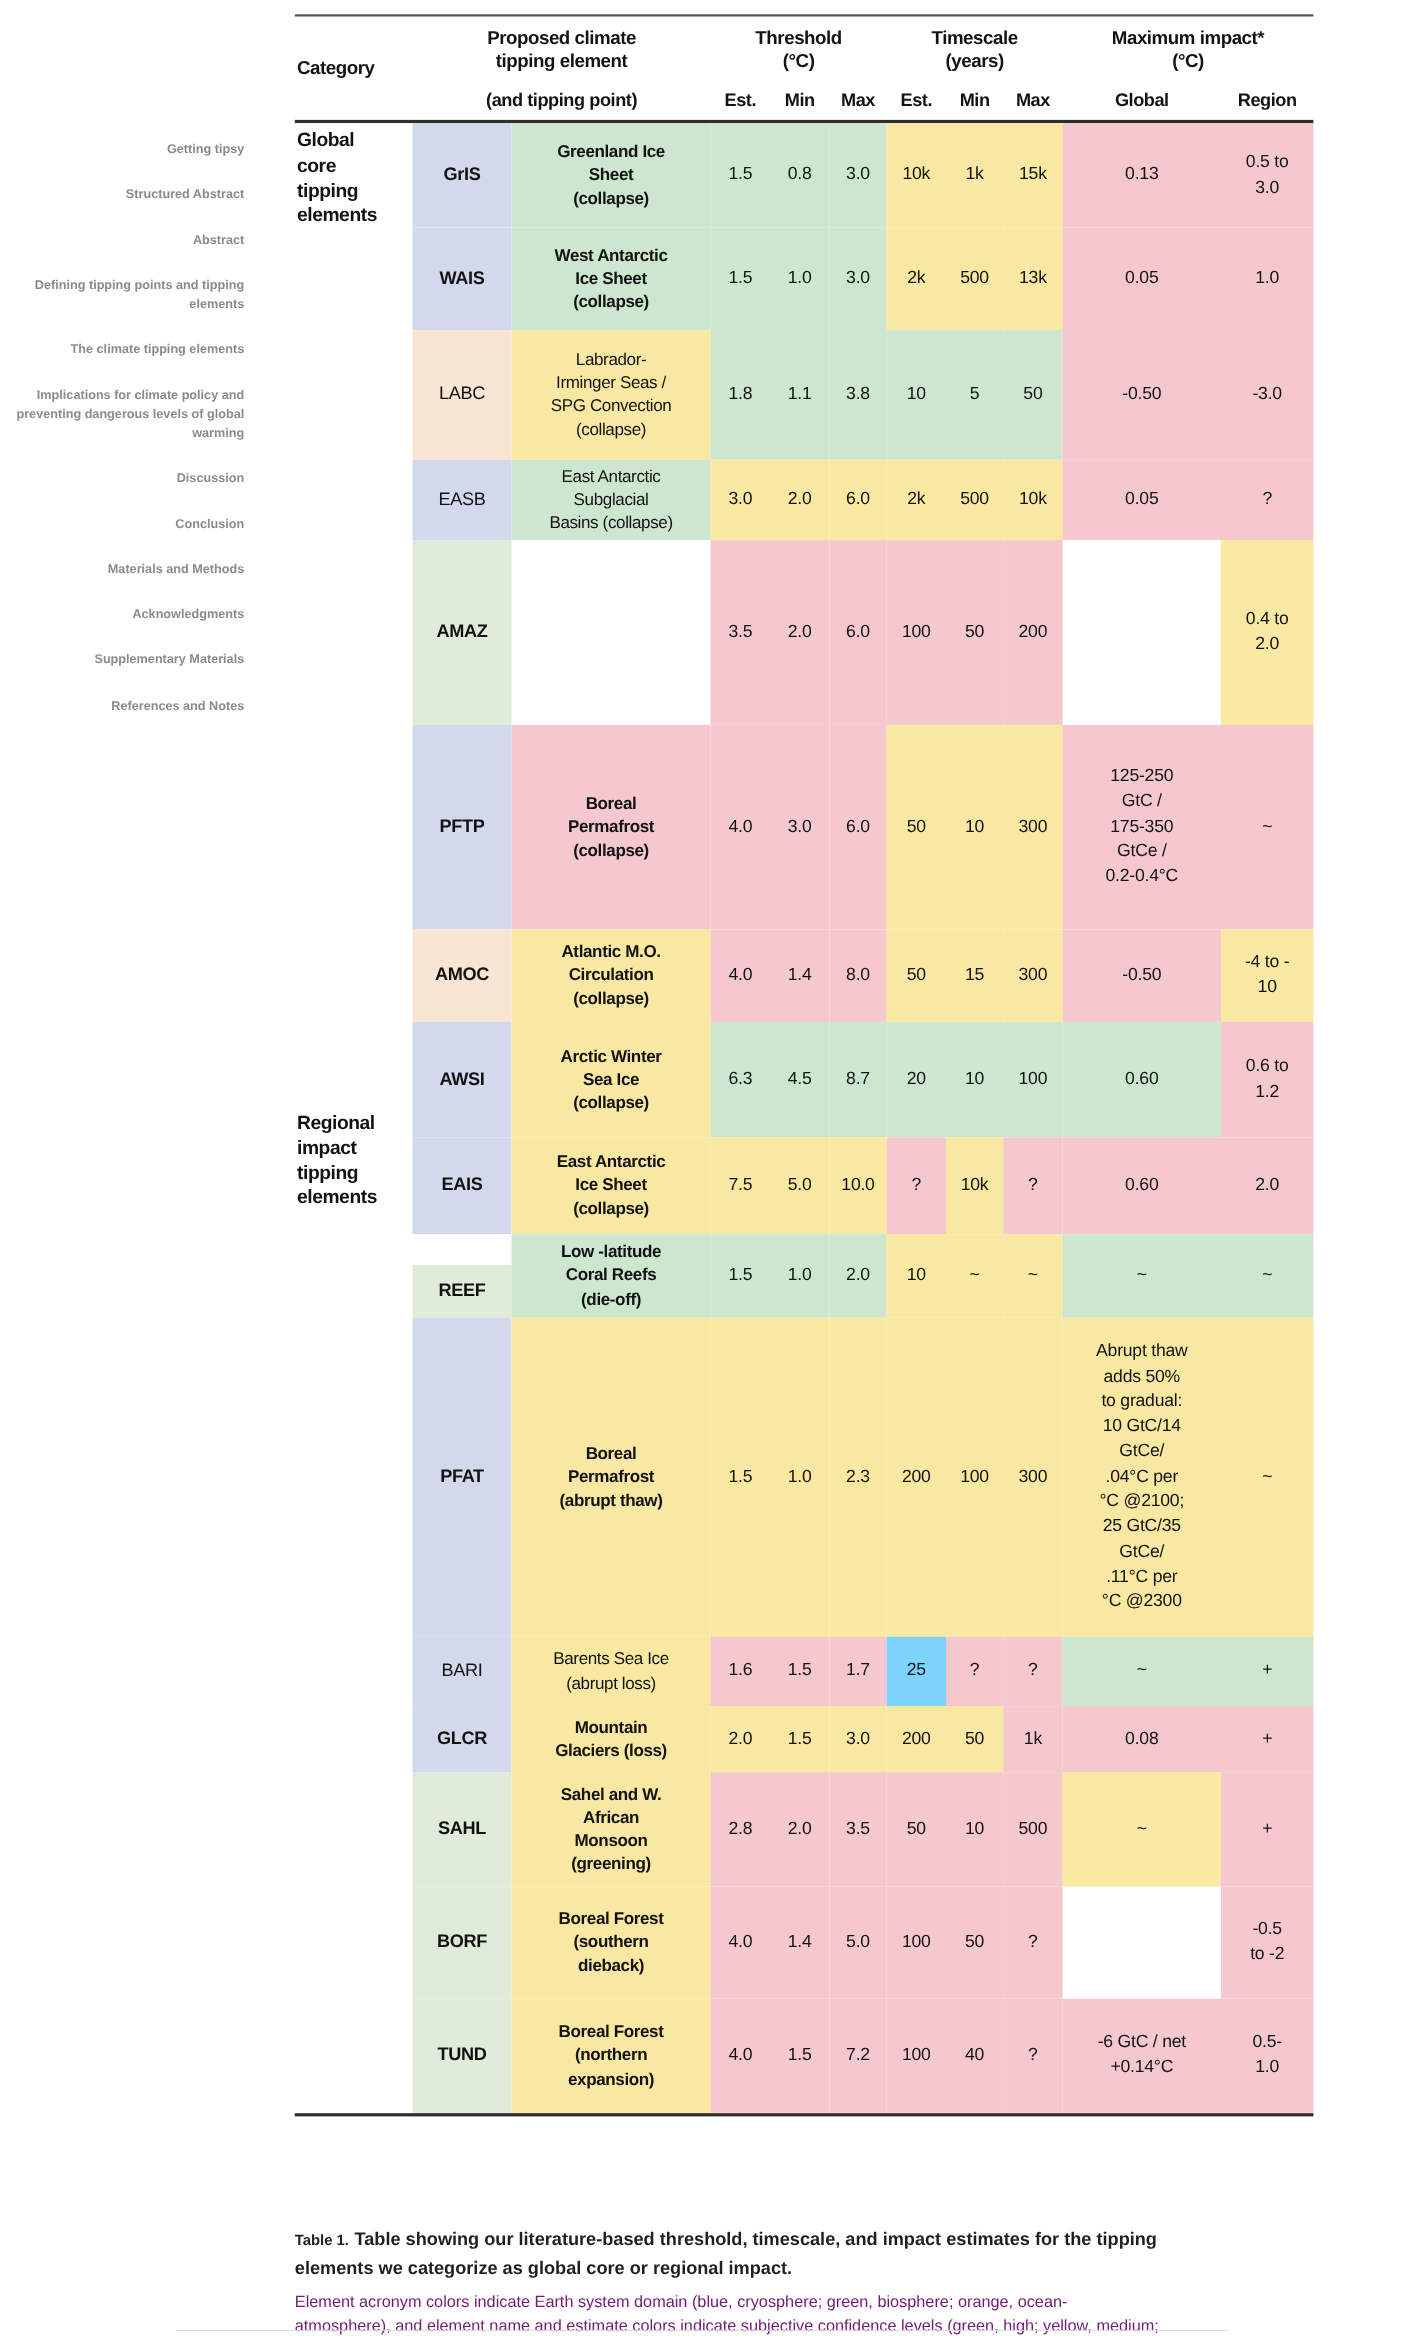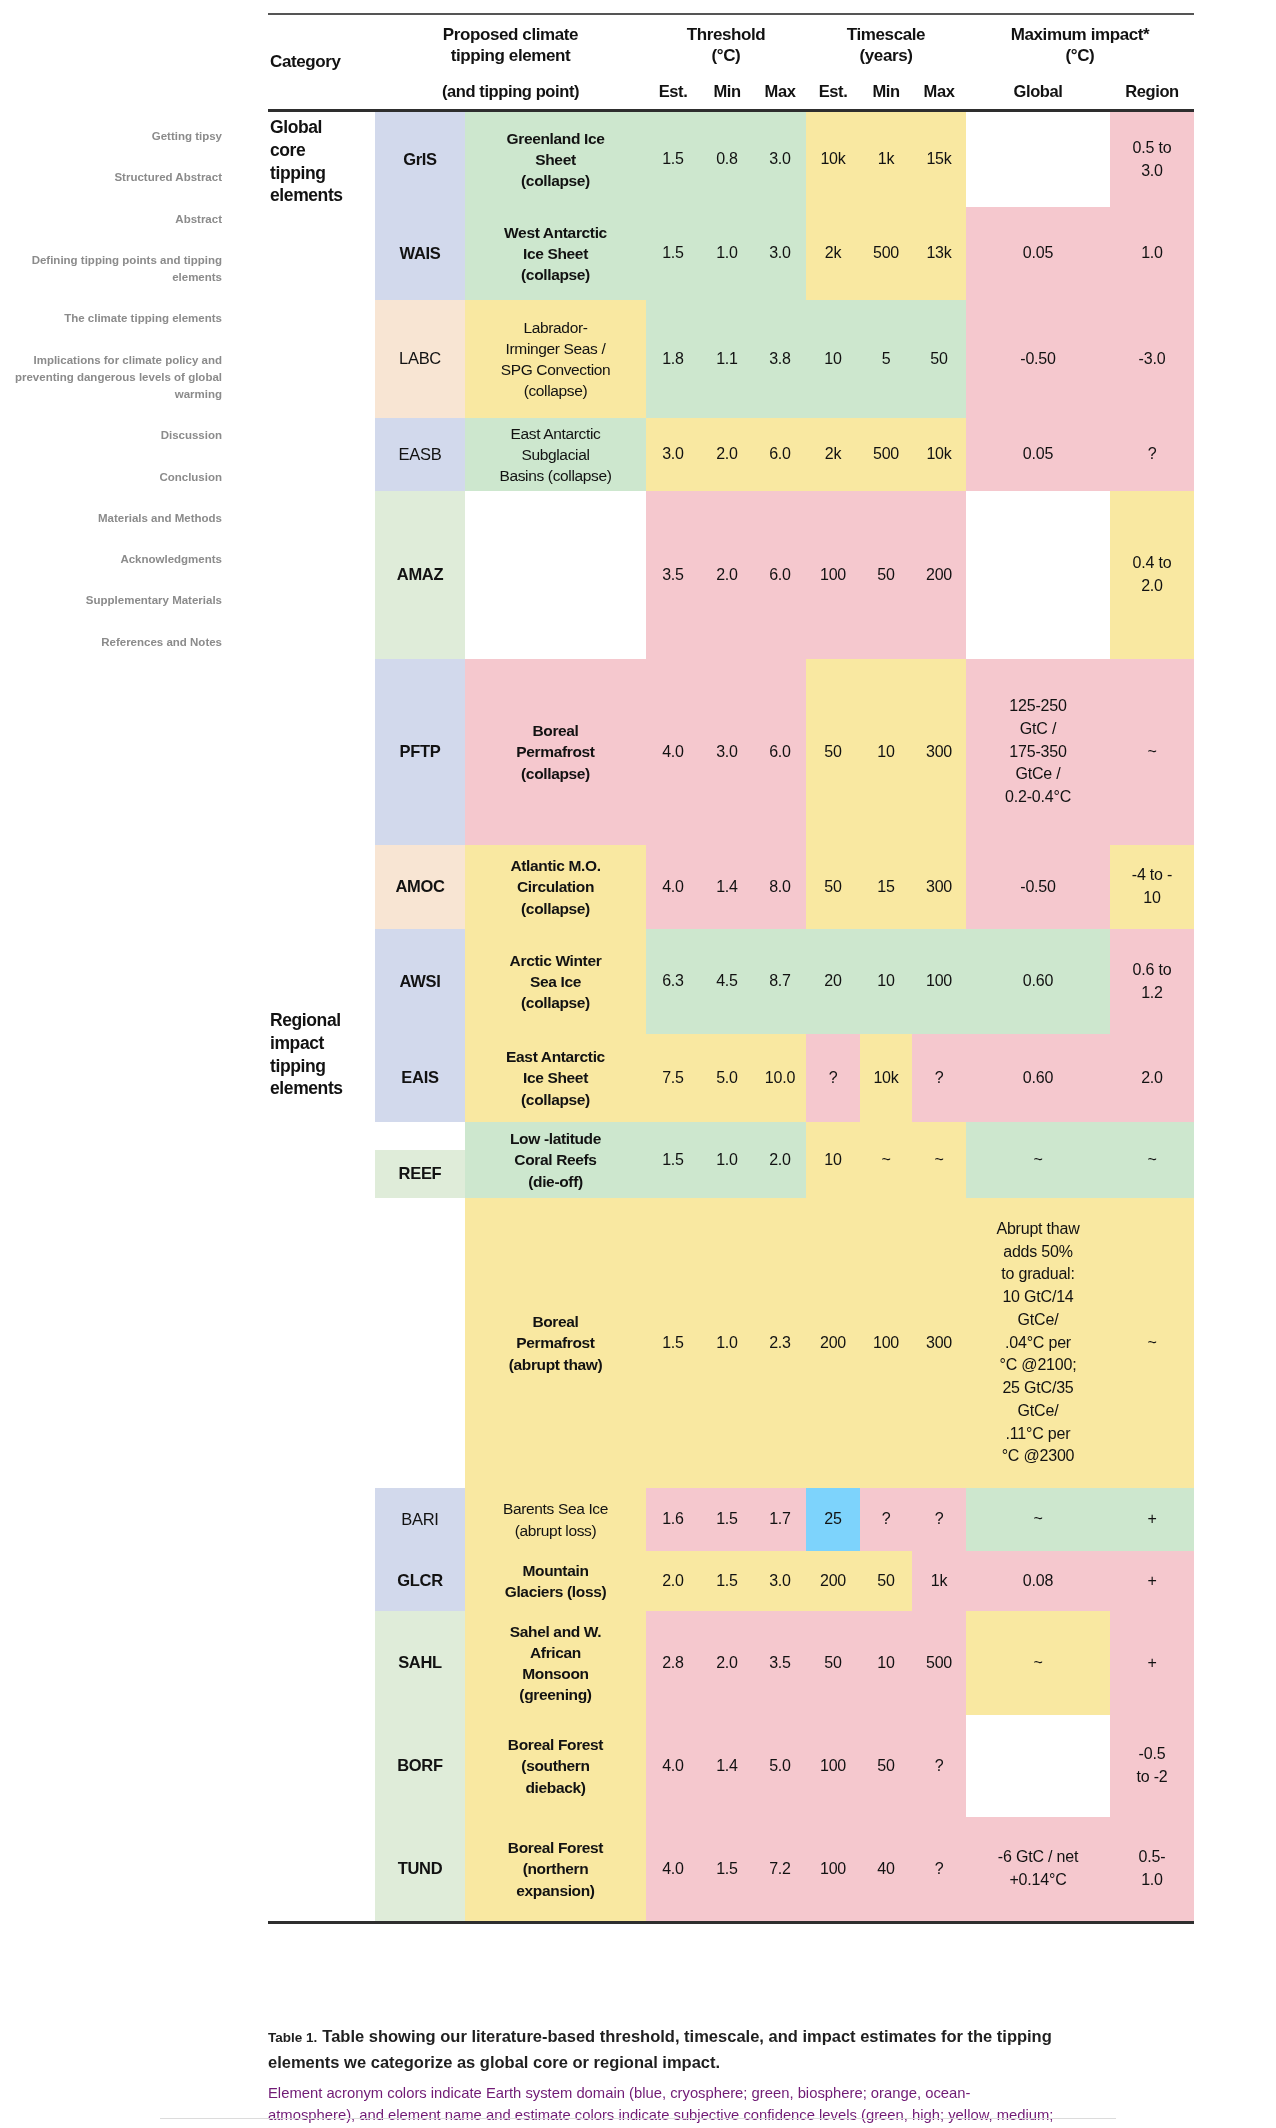--- a/index.html
+++ b/index.html
@@ -88,20 +88,21 @@
       <div class="cell acr b" style="grid-area: 4 / 2; background: rgb(210, 217, 236);">GrIS</div>
       <div class="cell name b" style="grid-area: 4 / 3; background: rgb(205, 231, 206);">Greenland Ice
 Sheet
 (collapse)</div>
       <div class="cell" style="grid-area: 4 / 4; background: rgb(205, 231, 206);">1.5</div>
       <div class="cell" style="grid-area: 4 / 5; background: rgb(205, 231, 206);">0.8</div>
       <div class="cell" style="grid-area: 4 / 6; background: rgb(205, 231, 206);">3.0</div>
       <div class="cell" style="grid-area: 4 / 7; background: rgb(249, 232, 161);">10k</div>
       <div class="cell" style="grid-area: 4 / 8; background: rgb(249, 232, 161);">1k</div>
       <div class="cell" style="grid-area: 4 / 9; background: rgb(249, 232, 161);">15k</div>
+      <div class="cell" style="grid-area: 4 / 10; background: rgb(245, 200, 206);">0.13</div>
       <div class="cell" style="grid-area: 4 / 11; background: rgb(245, 200, 206);">0.5 to
 3.0</div>
       <div class="cell acr b" style="grid-area: 5 / 2; background: rgb(210, 217, 236);">WAIS</div>
       <div class="cell name b" style="grid-area: 5 / 3; background: rgb(205, 231, 206);">West Antarctic
 Ice Sheet
 (collapse)</div>
       <div class="cell" style="grid-area: 5 / 4; background: rgb(205, 231, 206);">1.5</div>
       <div class="cell" style="grid-area: 5 / 5; background: rgb(205, 231, 206);">1.0</div>
       <div class="cell" style="grid-area: 5 / 6; background: rgb(205, 231, 206);">3.0</div>
       <div class="cell" style="grid-area: 5 / 7; background: rgb(249, 232, 161);">2k</div>
@@ -202,20 +203,21 @@
 Coral Reefs
 (die-off)</div>
       <div class="cell" style="grid-area: 13 / 4; background: rgb(205, 231, 206);">1.5</div>
       <div class="cell" style="grid-area: 13 / 5; background: rgb(205, 231, 206);">1.0</div>
       <div class="cell" style="grid-area: 13 / 6; background: rgb(205, 231, 206);">2.0</div>
       <div class="cell" style="grid-area: 13 / 7; background: rgb(249, 232, 161);">10</div>
       <div class="cell" style="grid-area: 13 / 8; background: rgb(249, 232, 161);">~</div>
       <div class="cell" style="grid-area: 13 / 9; background: rgb(249, 232, 161);">~</div>
       <div class="cell" style="grid-area: 13 / 10; background: rgb(205, 231, 206);">~</div>
       <div class="cell" style="grid-area: 13 / 11; background: rgb(205, 231, 206);">~</div>
+      <div class="cell acr b" style="grid-area: 14 / 2; background: rgb(210, 217, 236);">PFAT</div>
       <div class="cell name b" style="grid-area: 14 / 3; background: rgb(249, 232, 161);">Boreal
 Permafrost
 (abrupt thaw)</div>
       <div class="cell" style="grid-area: 14 / 4; background: rgb(249, 232, 161);">1.5</div>
       <div class="cell" style="grid-area: 14 / 5; background: rgb(249, 232, 161);">1.0</div>
       <div class="cell" style="grid-area: 14 / 6; background: rgb(249, 232, 161);">2.3</div>
       <div class="cell" style="grid-area: 14 / 7; background: rgb(249, 232, 161);">200</div>
       <div class="cell" style="grid-area: 14 / 8; background: rgb(249, 232, 161);">100</div>
       <div class="cell" style="grid-area: 14 / 9; background: rgb(249, 232, 161);">300</div>
       <div class="cell" style="grid-area: 14 / 10; background: rgb(249, 232, 161);">Abrupt thaw

